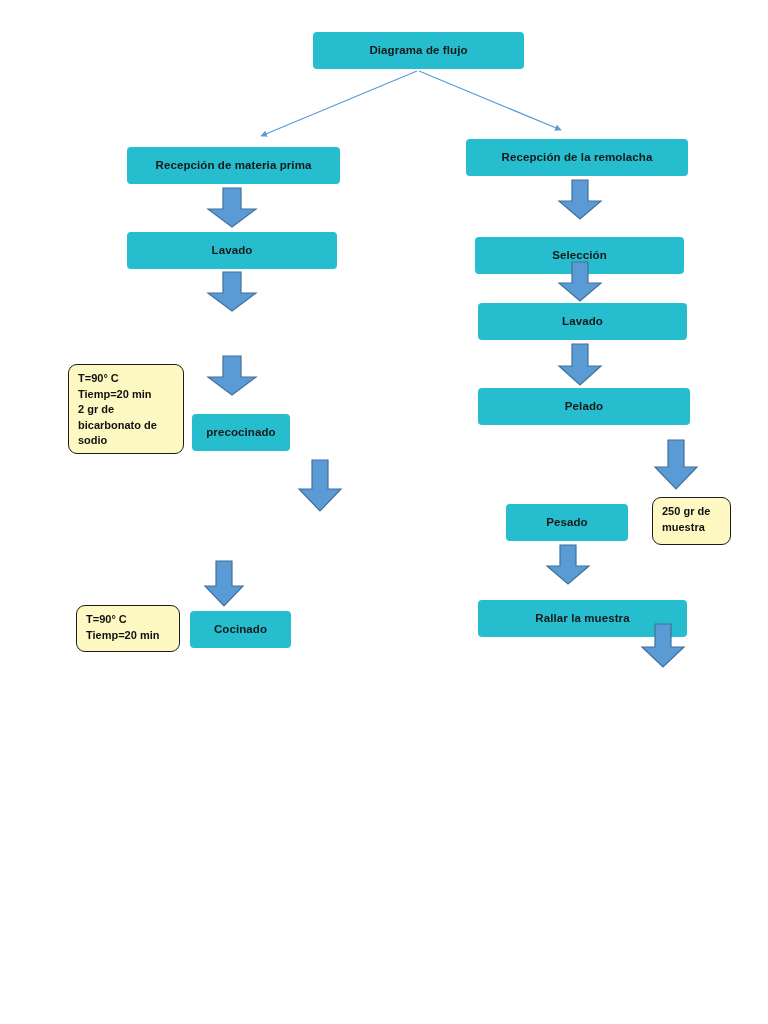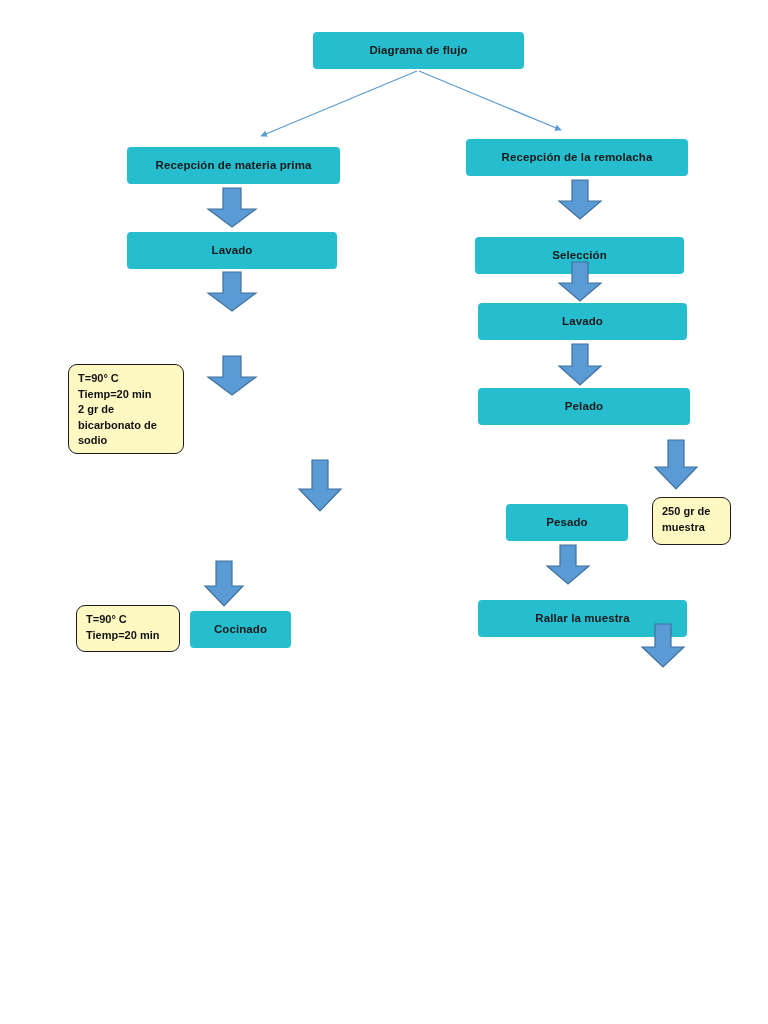--- a/index.html
+++ b/index.html
@@ -117,20 +117,21 @@
       <polygon points="17,0 35,0 35,21 50,21 26,39 2,21 17,21" fill="#5b9bd5" stroke="#41719c" stroke-width="1.2"></polygon>
     </svg>
   </div>
 
   <div class="note" style="left:68px;top:364px;width:116px;height:90px;">T=90° C
 Tiemp=20 min
 2 gr de
 bicarbonato de
 sodio</div>
 
+  <div class="node" style="left:192px;top:414px;width:98px;height:37px;">precocinado</div>
 
   <div class="arrow" style="left:297px;top:460px;width:46px;height:52px;">
     <svg viewBox="0 0 46 52" xmlns="http://www.w3.org/2000/svg" preserveAspectRatio="none">
       <polygon points="15,0 31,0 31,29 44,29 23,51 2,29 15,29" fill="#5b9bd5" stroke="#41719c" stroke-width="1.2"></polygon>
     </svg>
   </div>
 
 
   <div class="arrow" style="left:203px;top:561px;width:42px;height:46px;">
     <svg viewBox="0 0 42 46" xmlns="http://www.w3.org/2000/svg" preserveAspectRatio="none">

